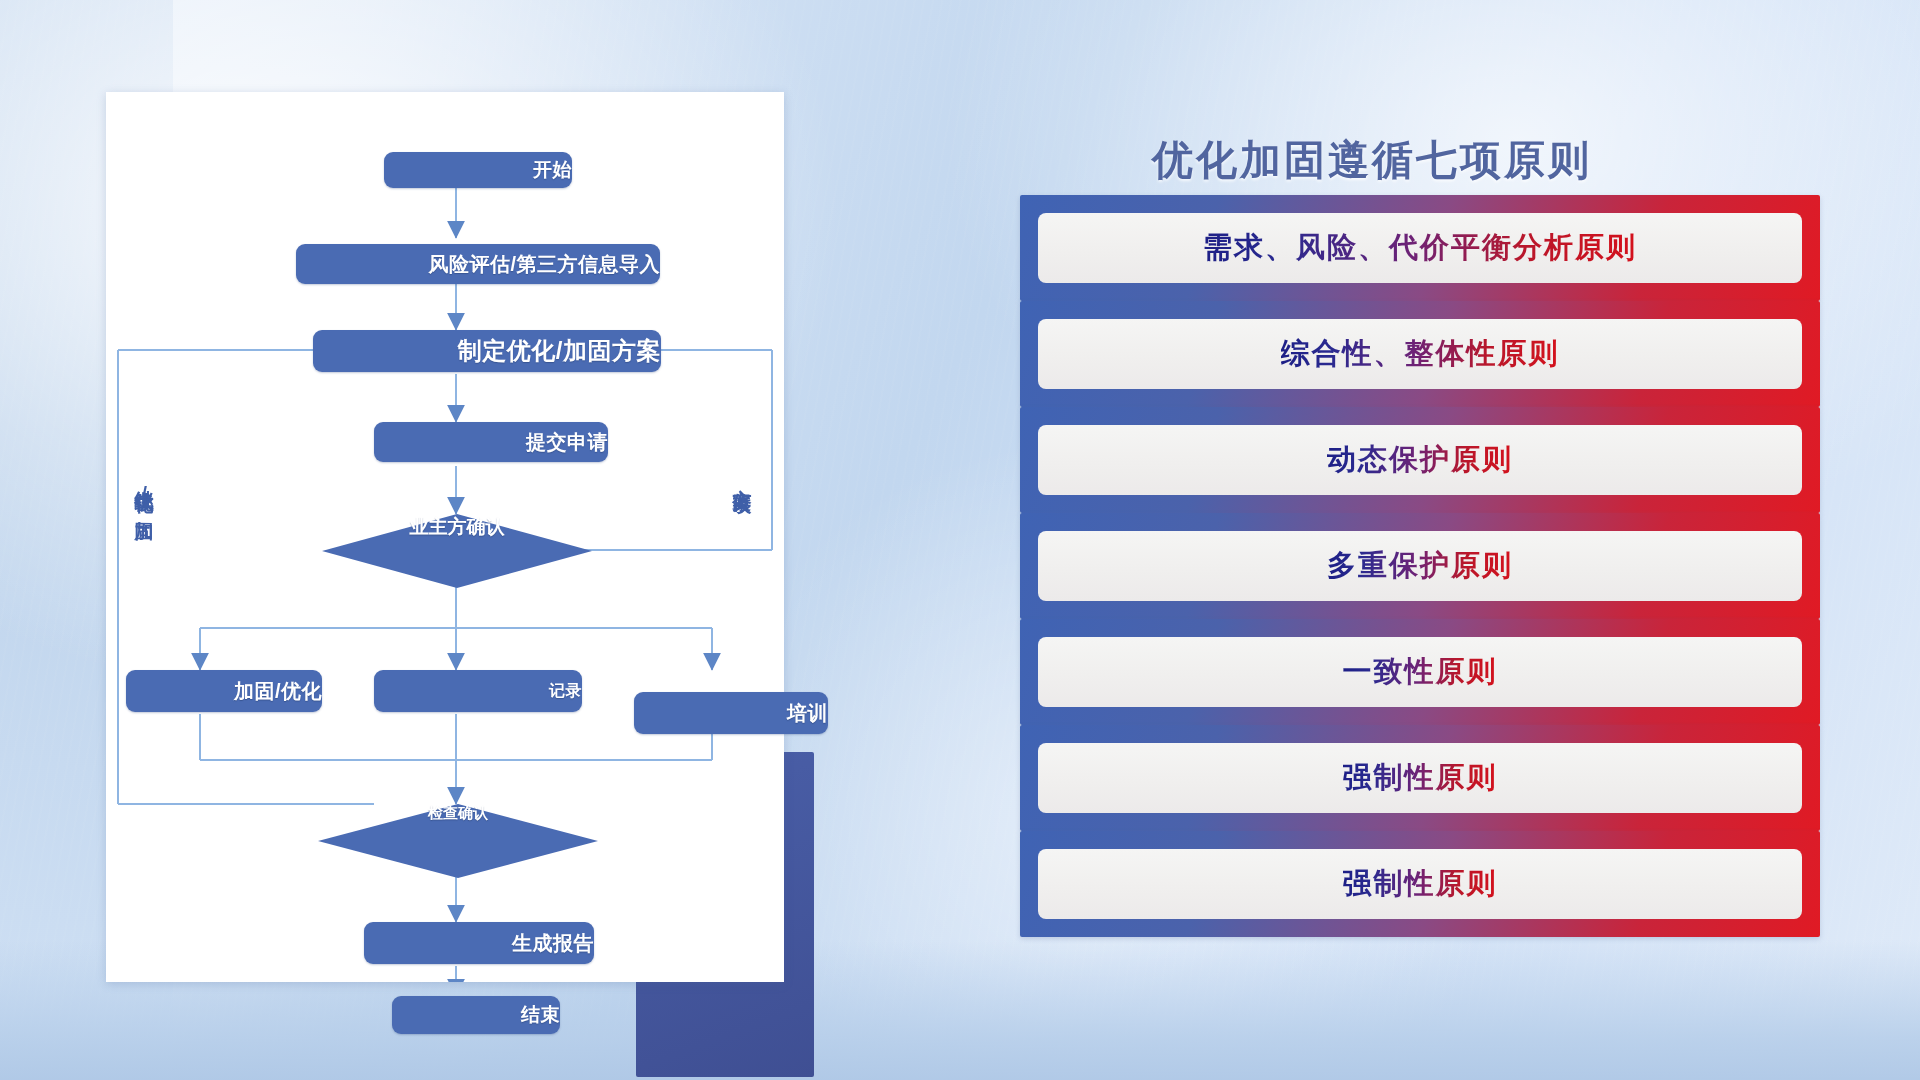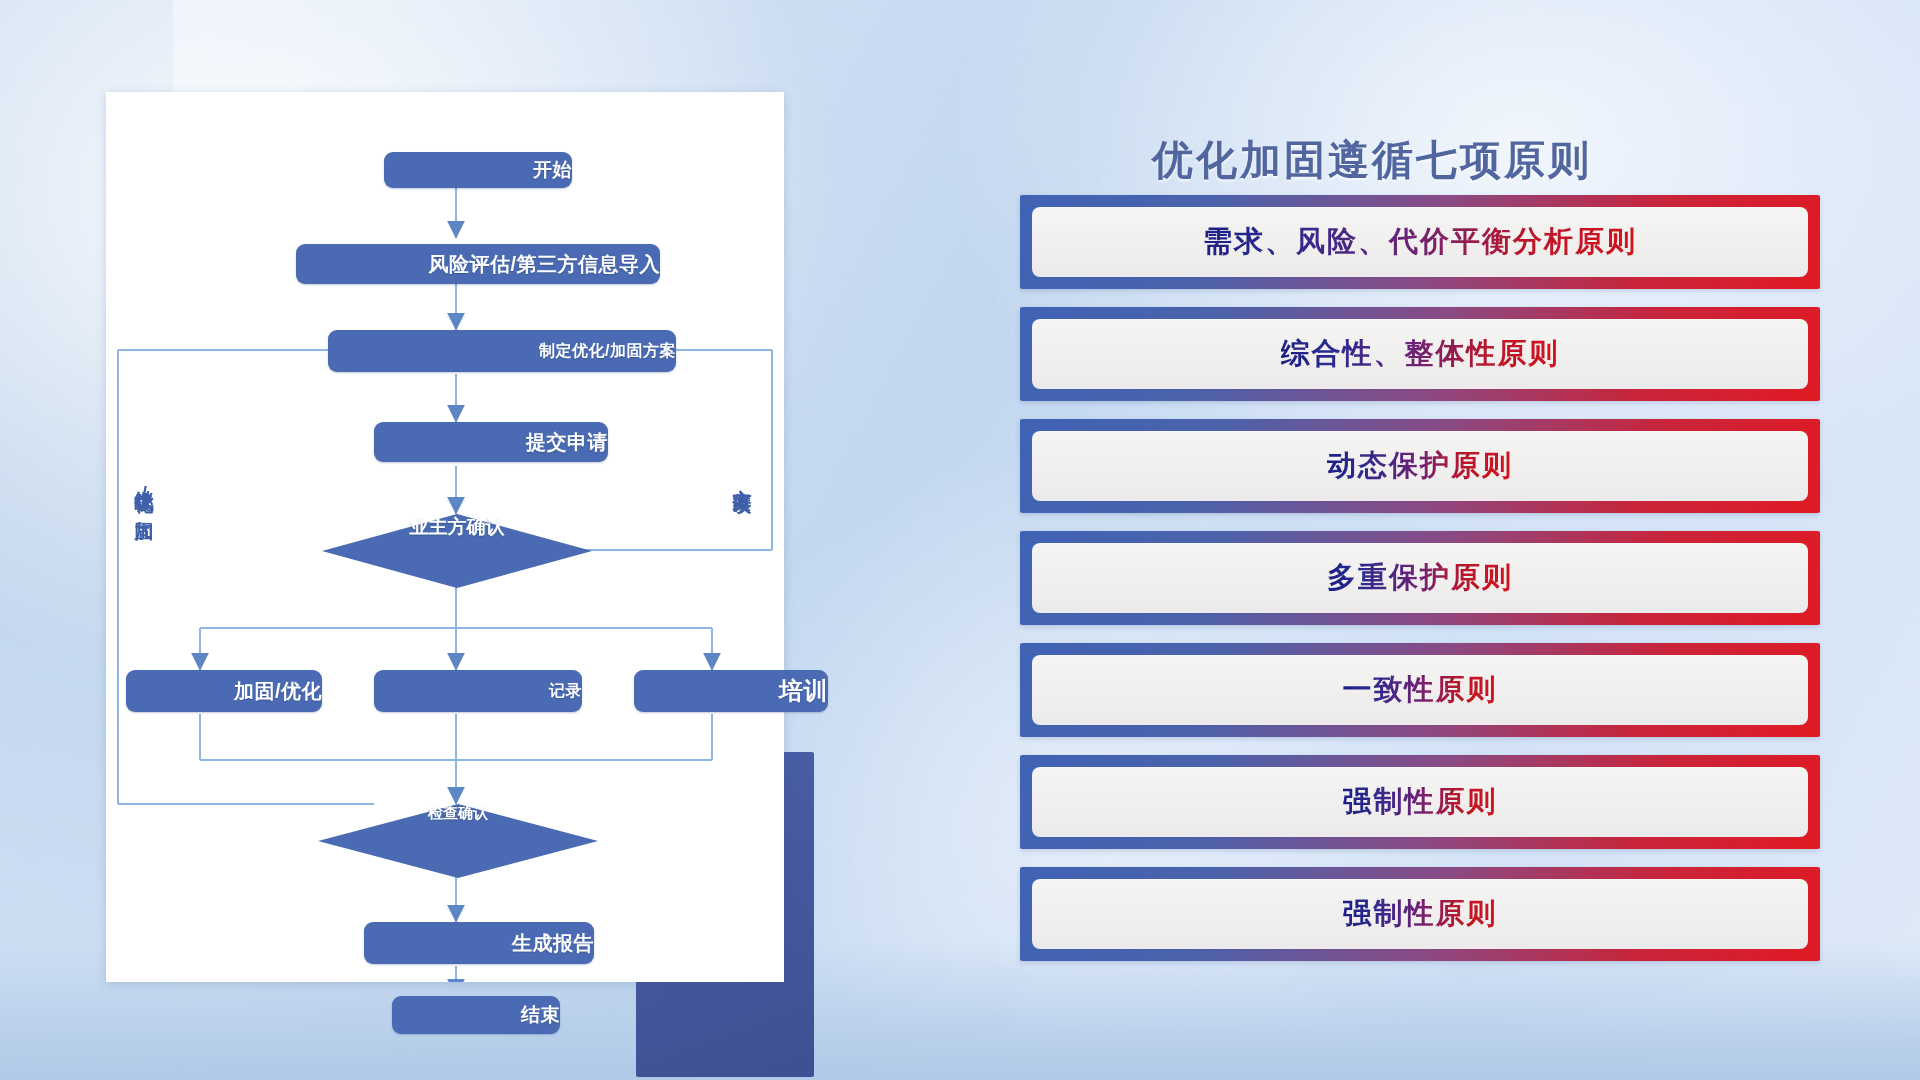--- a/index.html
+++ b/index.html
@@ -107,23 +107,22 @@
     color:#51659f;
     letter-spacing:3px;
     text-shadow:0 2px 3px rgba(255,255,255,.75);
     white-space:nowrap;
     margin-top:28px;
   }
   #cards{position:absolute;left:0;top:115px;width:800px;}
   .pcard{
     position:relative;
     height:70px;
-    margin-bottom:18px;
     border-radius:2px;
-    padding:12px;
+    padding:18px;
     background:linear-gradient(108deg,#3f63b4 0%,#4b62ab 24%,#8a4a84 52%,#c9243a 78%,#e01a24 100%);
     box-shadow:0 2px 5px rgba(90,115,165,.25);
   }
   .pcard-inner{
     height:100%;
     border-radius:8px;
     background:linear-gradient(180deg,#f5f5f4 0%,#f0efee 55%,#eceaea 100%);
     display:flex;align-items:center;justify-content:center;
   }
   .pcard-text{
@@ -193,42 +192,42 @@
   </svg>
 
   <div class="node" style="left:278px;top:60px;width:144px;height:36px;font-size:19px;">
     <span>开始</span>
   </div>
 
   <div class="node" style="left:190px;top:152px;width:320px;height:40px;font-size:20px;">
     <span>风险评估/第三方信息导入</span>
   </div>
 
-  <div class="node" style="left:222px;top:238px;width:304px;height:42px;font-size:16px;">
+  <div class="node" style="left:207px;top:238px;width:304px;height:42px;font-size:24px;">
     <span>制定优化/加固方案</span>
   </div>
 
   <div class="node" style="left:268px;top:330px;width:190px;height:40px;font-size:20px;">
     <span>提交申请</span>
   </div>
 
   <div class="diamond" style="left:216px;top:422px;width:270px;height:74px;font-size:19px;">
     <div class="dshape"></div>
     <span>业主方确认</span>
   </div>
 
   <div class="node" style="left:20px;top:578px;width:152px;height:42px;font-size:20px;">
     <span>加固/优化</span>
   </div>
 
   <div class="node" style="left:268px;top:578px;width:164px;height:42px;font-size:16px;">
     <span>记录</span>
   </div>
 
-  <div class="node" style="left:528px;top:578px;width:150px;height:42px;font-size:24px;">
+  <div class="node" style="left:528px;top:600px;width:150px;height:42px;font-size:20px;">
     <span>培训</span>
   </div>
 
   <div class="diamond" style="left:212px;top:712px;width:280px;height:74px;font-size:15px;">
     <div class="dshape"></div>
     <span>检查确认</span>
   </div>
 
   <div class="node" style="left:258px;top:830px;width:186px;height:42px;font-size:20px;">
     <span>生成报告</span>

